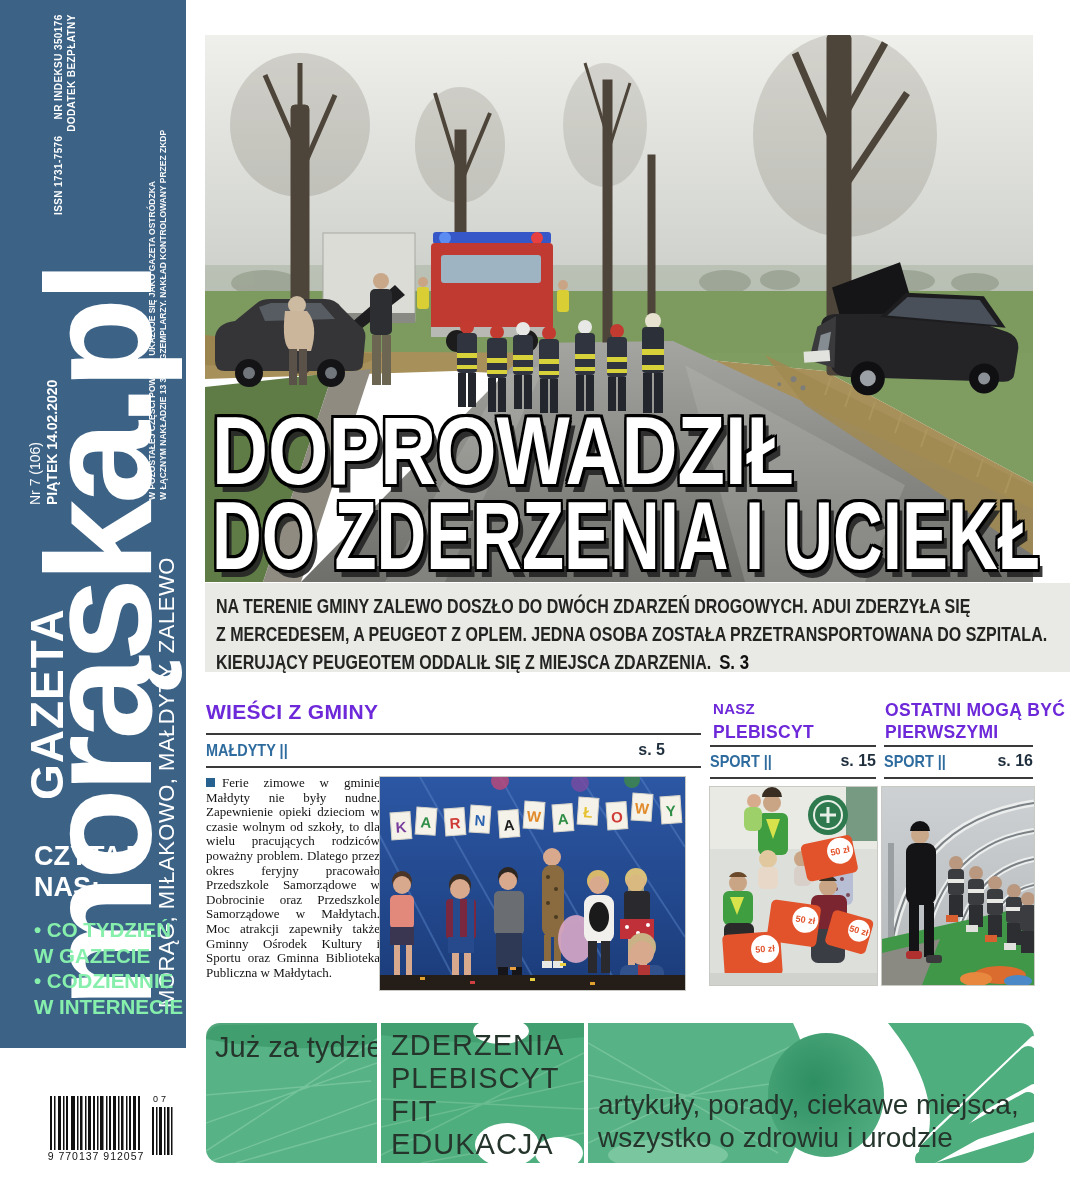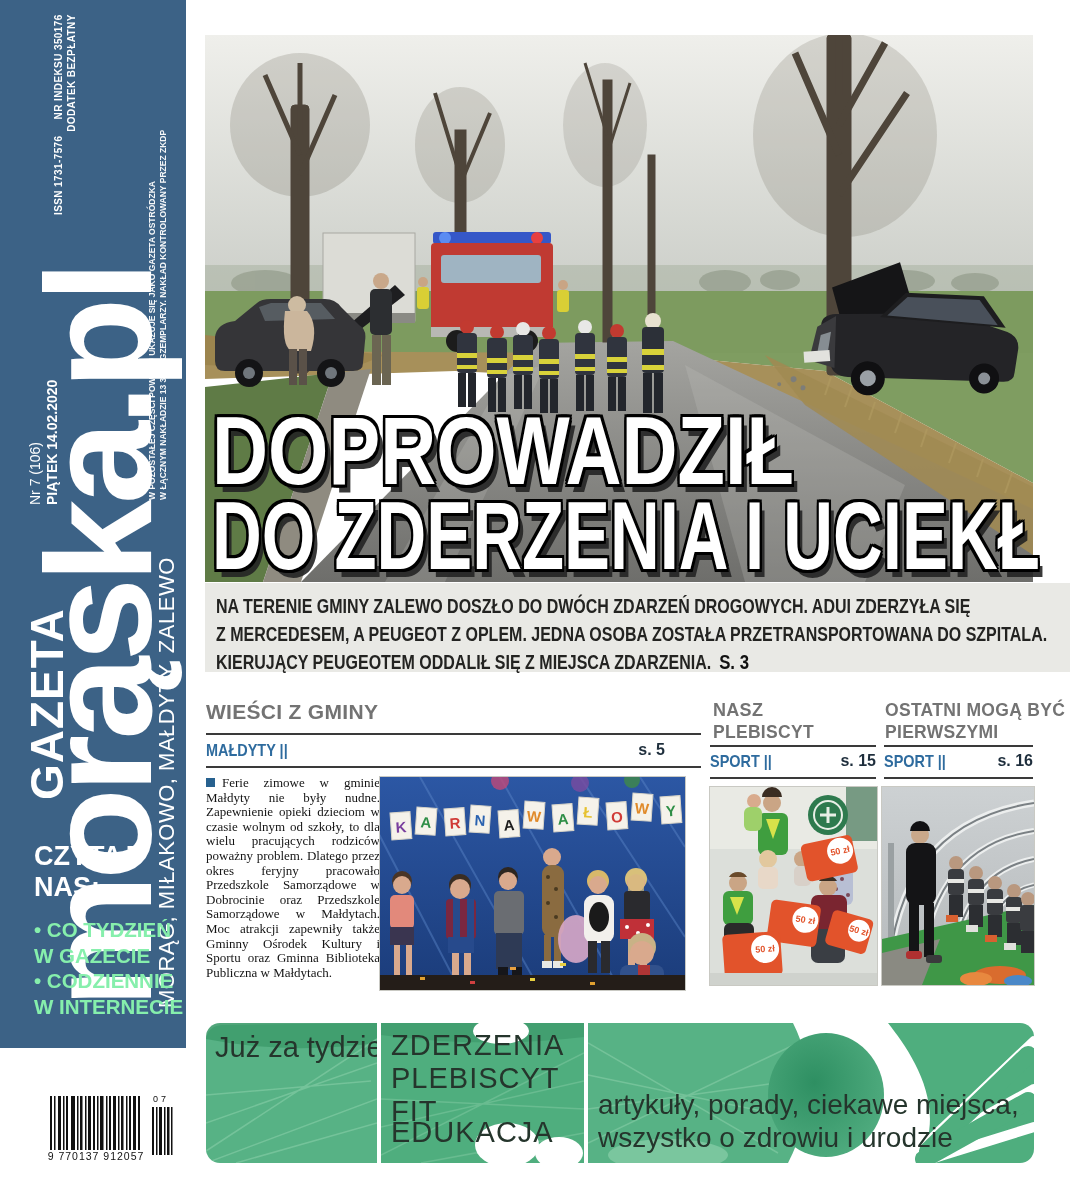--- a/index.html
+++ b/index.html
@@ -37,21 +37,21 @@
                      7px 8px 0 rgba(35,35,35,.9); }
   .hl1 { top:0; transform:scaleX(.80); }
   .hl2 { top:85px; transform:scaleX(.71); }
 
   
   .standfirst { position:absolute; left:205px; top:583px; width:952px; height:89px; background:#e9e9e5; padding:9px 0 0 11px; }
   .sf-line { white-space:nowrap; transform:scaleX(.8); transform-origin:0 0; font-weight:bold; font-size:20px; line-height:28px; color:#232321; }
   .sf-ref { margin-left:10px; font-size:21px; color:#111; }
 
   
-  .sec-header { position:absolute; color:#737373; font-weight:bold; letter-spacing:.3px; white-space:nowrap; }
+  .sec-header { position:absolute; color:#6d28d9; font-weight:bold; letter-spacing:.3px; white-space:nowrap; }
   .hrule { position:absolute; height:2px; background:#3a3a3a; }
   .kicker { position:absolute; color:#2e6b9e; font-weight:bold; font-size:17px; transform:scaleX(.85); transform-origin:0 0; white-space:nowrap; }
   .pref { position:absolute; text-align:right; font-weight:bold; font-size:16px; color:#1e2e3c; }
   .article { position:absolute; left:206px; top:776px; width:174px; font-family:"Liberation Serif","DejaVu Serif",serif; font-size:13px; line-height:14.6px; text-align:justify; color:#141414; hyphens:auto; }
   .bullet { display:inline-block; width:9px; height:9px; background:#27618f; margin-right:7px; }
   .photo { position:absolute; overflow:hidden; box-shadow:0 0 0 1px #c9c9c3; }
 
   
   .promo { position:absolute; left:206px; top:1023px; width:828px; height:140px; }
   .panel { position:absolute; top:0; height:140px; overflow:hidden; background:#fff; }
@@ -458,21 +458,21 @@
         <rect x="40" y="200" width="5" height="3" fill="#e0a030"></rect>
           <rect x="90" y="204" width="5" height="3" fill="#d04040"></rect>
         <rect x="150" y="201" width="5" height="3" fill="#e8d040"></rect>
           <rect x="210" y="205" width="5" height="3" fill="#e0a030"></rect>
         <rect x="130" y="190" width="6" height="3" fill="#e8a040"></rect>
           <rect x="180" y="186" width="6" height="3" fill="#e8d040"></rect>
       </g>
     </svg>
   </div>
 
-  <div class="sec-header" style="left:713px;top:700px;font-size:18px">NASZ</div>
+  <div class="sec-header" style="left:713px;top:700px;font-size:15px">NASZ</div>
   <div class="sec-header" style="left:713px;top:722px;font-size:17.5px">PLEBISCYT</div>
   <div class="hrule" style="left:710px;top:745px;width:166px"></div>
   <div class="kicker" style="left:710px;top:752px"><span>SPORT</span> <span>||</span></div>
   <div class="pref" style="left:776px;top:752px;width:100px">s. 15</div>
   <div class="hrule" style="left:710px;top:777px;width:166px"></div>
   <div class="photo" style="left:710px;top:787px;width:167px;height:198px">
     <svg width="167" height="198" viewBox="0 0 167 198">
       <rect width="167" height="198" fill="#dcdfda"></rect>
       <rect x="0" y="0" width="167" height="62" fill="#e9eae4"></rect>
       <rect x="136" y="0" width="31" height="54" fill="#3b6e4e" opacity=".65"></rect>
@@ -637,21 +637,21 @@
         <g stroke="#72c197" stroke-width="1.5" opacity=".75">
           <path d="M0,132 L203,30 M0,104 L203,58 M0,76 L203,86 M40,140 L203,110"></path>
         </g>
         <ellipse cx="120" cy="8" rx="28" ry="13" fill="#fff"></ellipse>
         <ellipse cx="126" cy="122" rx="32" ry="22" fill="#fff"></ellipse>
         <ellipse cx="178" cy="130" rx="24" ry="16" fill="#fff"></ellipse>
       </svg>
       <div class="promo-text topic" style="top:6px">ZDERZENIA</div>
       <div class="promo-text topic" style="top:39px">PLEBISCYT</div>
       <div class="promo-text topic" style="top:72px">FIT</div>
-      <div class="promo-text topic" style="top:93px">EDUKACJA</div>
+      <div class="promo-text topic" style="top:105px">EDUKACJA</div>
     </div>
     <div class="panel p3">
       <svg width="446" height="140" viewBox="0 0 446 140">
         <defs>
           <radialGradient id="gleaf" cx=".4" cy=".4" r=".8">
             <stop offset="0" stop-color="#2e8f62"></stop>
               <stop offset="1" stop-color="#57b285"></stop>
           </radialGradient>
         </defs>
         <path d="M0,0 H205 Q238,66 200,140 H0 Z" fill="#57b285"></path>

